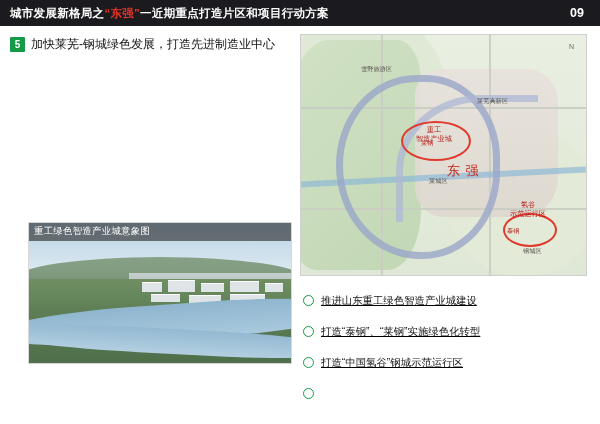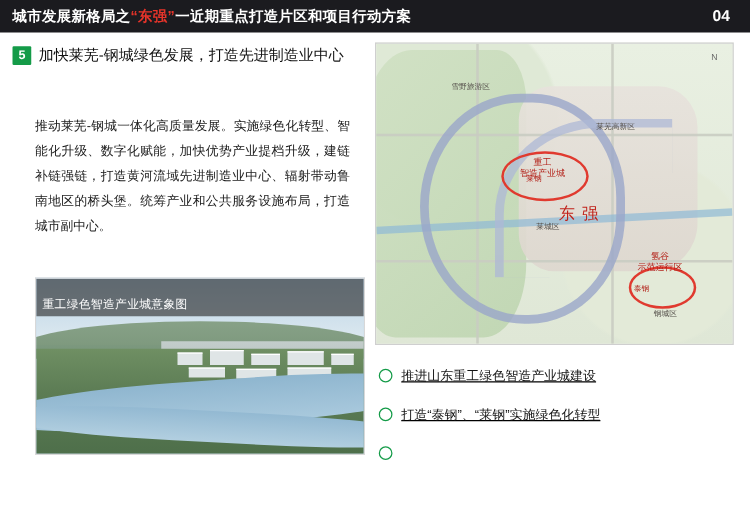--- a/index.html
+++ b/index.html
@@ -95,21 +95,21 @@
     overflow: hidden;
     background: #c9dff0;
   }
   .photo-caption {
     position: absolute;
     left: 0; top: 0;
     width: 100%;
     background: rgba(40,40,40,0.62);
     color: #ffffff;
     font-size: 9.4px;
-    padding: 14px 0 3px 5px;
+    padding: 2px 0 3px 5px;
     box-sizing: border-box;
     z-index: 5;
     letter-spacing: 0.3px;
   }
   .photo-sky {
     position: absolute; left:0; top:0; width:100%; height:38%;
     background: linear-gradient(#b9d3e6, #dfeaf0);
   }
   .photo-hills {
     position:absolute; left:-5%; top:24%; width:110%; height:22%;
@@ -263,29 +263,28 @@
     white-space: nowrap;
   }
 </style>
 </head>
 <body>
 
 <div class="slide">
 
   <div class="header">
     <div class="header-title"><span>城市发展新格局之</span><span class="accent">“东强”</span><span>一近期重点打造片区和项目行动方案</span></div>
-    <div class="header-page">04</div>
+    <div class="header-page">09</div>
   </div>
 
   <div class="section-row">
     <div class="section-num">5</div>
     <div class="section-title">加快莱芜-钢城绿色发展，打造先进制造业中心</div>
   </div>
 
-  <div class="body-text">推动莱芜-钢城一体化高质量发展。实施绿色化转型、智能化升级、数字化赋能，加快优势产业提档升级，建链补链强链，打造黄河流域先进制造业中心、辐射带动鲁南地区的桥头堡。统筹产业和公共服务设施布局，打造城市副中心。</div>
 
   <div class="photo-wrap">
     <div class="photo-sky"></div>
     <div class="photo-hills"></div>
     <div class="photo-city"></div>
     <div class="photo-land"></div>
     <div class="photo-blocks">
       <i style="left:2%;top:10%;width:14%;height:30%"></i>
       <i style="left:20%;top:4%;width:18%;height:36%"></i>
       <i style="left:42%;top:12%;width:16%;height:28%"></i>
@@ -333,16 +332,20 @@
     <div class="bullet">
       <span class="bullet-dot"></span>
       <span class="bullet-text">推进山东重工绿色智造产业城建设</span>
     </div>
     <div class="bullet">
       <span class="bullet-dot"></span>
       <span class="bullet-text">打造“泰钢”、“莱钢”实施绿色化转型</span>
     </div>
     <div class="bullet">
       <span class="bullet-dot"></span>
+      <span class="bullet-text">打造“中国氢谷”钢城示范运行区</span>
+    </div>
+    <div class="bullet">
+      <span class="bullet-dot"></span>
     </div>
   </div>
 
 </div>
 
 </body></html>

